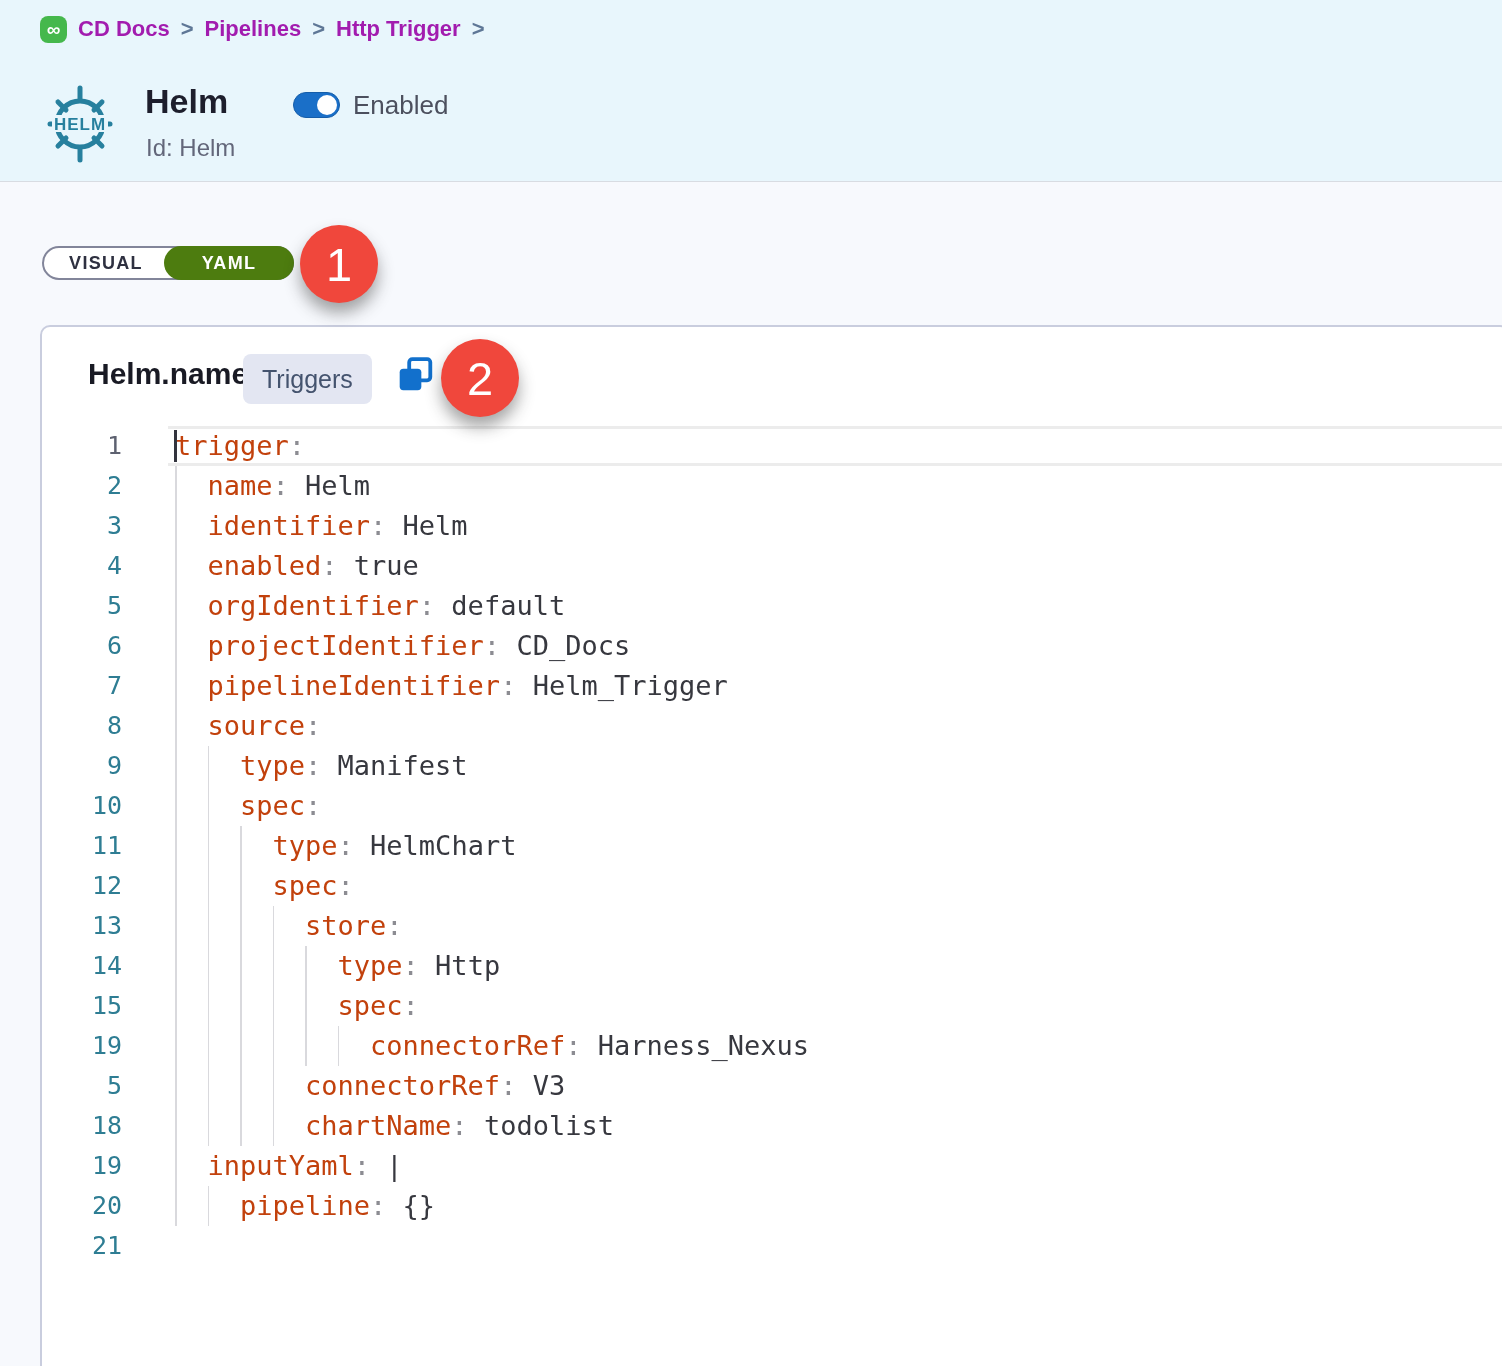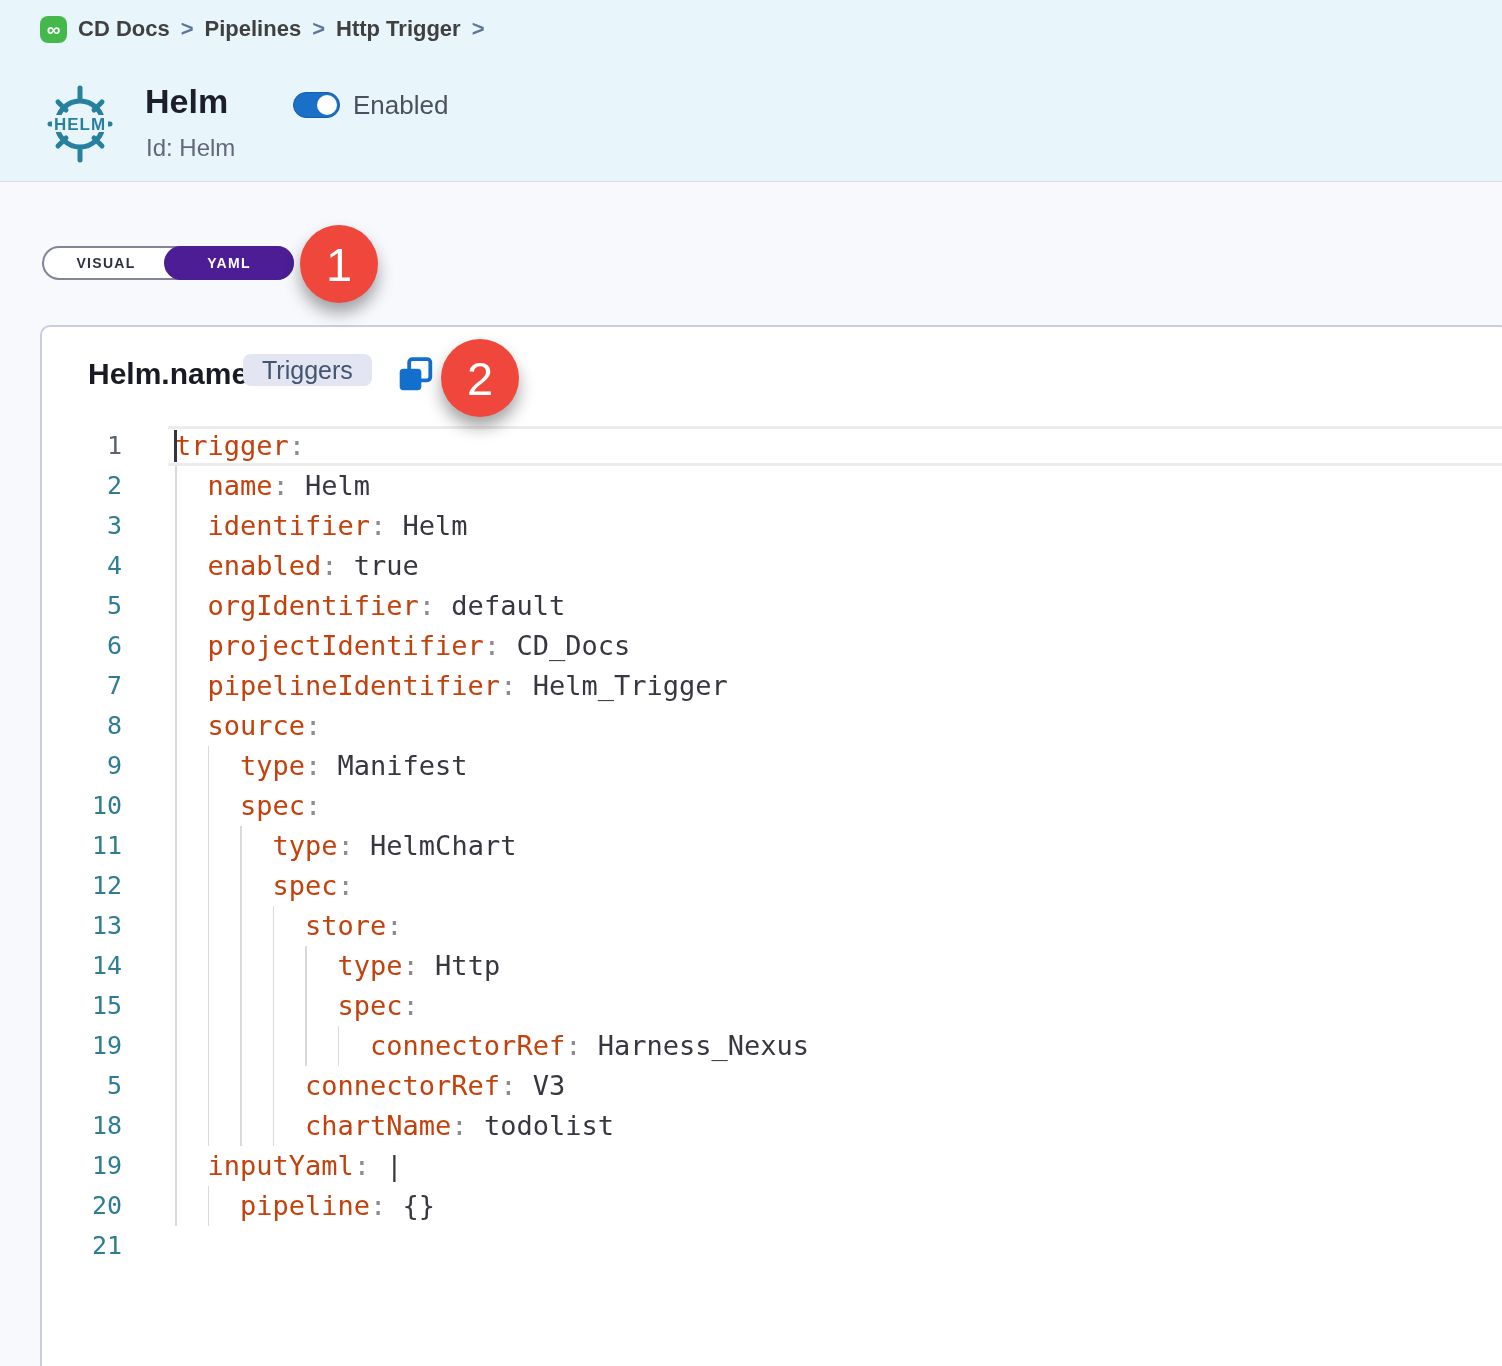--- a/index.html
+++ b/index.html
@@ -18,21 +18,21 @@
   }
   .breadcrumb {
     position:absolute; left:40px; top:14px; height:30px;
     display:flex; align-items:center; gap:11px;
   }
   .bc-icon {
     width:27px; height:27px; border-radius:8px; background:#45b84c;
     color:#fff; display:flex; align-items:center; justify-content:center;
     font-size:19px; font-weight:bold; line-height:1;
   }
-  .bc-link { color:#404040; font-size:22px; font-weight:600; text-decoration:none; cursor:pointer; }
+  .bc-link { color:#a21caf; font-size:22px; font-weight:600; text-decoration:none; cursor:pointer; }
   .bc-sep  { color:#5e7796; font-size:22px; font-weight:600; }
 
   .helm-logo { position:absolute; left:42px; top:82px; }
   .page-title { position:absolute; left:145px; top:82px; font-size:34px; font-weight:bold; color:#1d1e2c; }
   .page-id    { position:absolute; left:146px; top:134px; font-size:24px; color:#63677a; }
 
   .toggle {
     position:absolute; left:293px; top:92px; width:47px; height:26px;
     background:#1a6fc8; border-radius:14px; border:1px solid #155da9; cursor:pointer;
   }
@@ -43,45 +43,45 @@
   .toggle-label { position:absolute; left:353px; top:92px; font-size:26px; line-height:26px; color:#4c505e; }
 
   
   .view-switch {
     position:absolute; left:42px; top:246px; width:252px; height:34px;
     background:#ffffff; border:2px solid #82859a; border-radius:18px;
     display:flex; cursor:pointer;
   }
   .seg {
     flex:1; display:flex; align-items:center; justify-content:center;
-    font-size:14px; font-weight:bold; letter-spacing:1.3px; color:#2e3040;
+    font-size:18px; font-weight:bold; letter-spacing:1.3px; color:#2e3040;
   }
   .seg.dark {
     position:absolute; right:-2px; top:-2px; bottom:-2px; width:130px;
-    background:#4c1d95; border-radius:18px; color:#ffffff;
+    background:#4d7c0f; border-radius:18px; color:#ffffff;
   }
 
   
   .badge {
     position:absolute; width:78px; height:78px; border-radius:50%;
     background:#f0473c; color:#ffffff; z-index:9;
     display:flex; align-items:center; justify-content:center;
     font-size:47px; box-shadow:0 10px 16px rgba(40,40,40,.42);
   }
   .badge1 { left:300px; top:225px; }
   .badge2 { left:441px; top:339px; }
 
   
   .panel {
     position:absolute; left:40px; top:325px; width:1470px; height:1052px;
     background:#ffffff; border:2px solid #c9cdde; border-radius:10px;
   }
   .file-label { position:absolute; left:46px; top:30px; font-size:30px; font-weight:bold; color:#191a24; }
   .chip {
-    position:absolute; left:201px; top:27px; height:32px; padding:0 19px;
+    position:absolute; left:201px; top:27px; height:50px; padding:0 19px;
     background:#e3e6f2; border-radius:8px; display:flex; align-items:center;
     font-size:25px; font-weight:500; color:#44536e; cursor:pointer;
   }
   .copy-btn { position:absolute; left:354px; top:29px; width:38px; height:38px; cursor:pointer; }
 
   
   .code-area { position:absolute; top:99px; left:0; right:0; }
   .crow { position:relative; height:40px; }
   .crow.active::after {
     content:""; position:absolute; left:126px; right:0; top:0; bottom:0;

